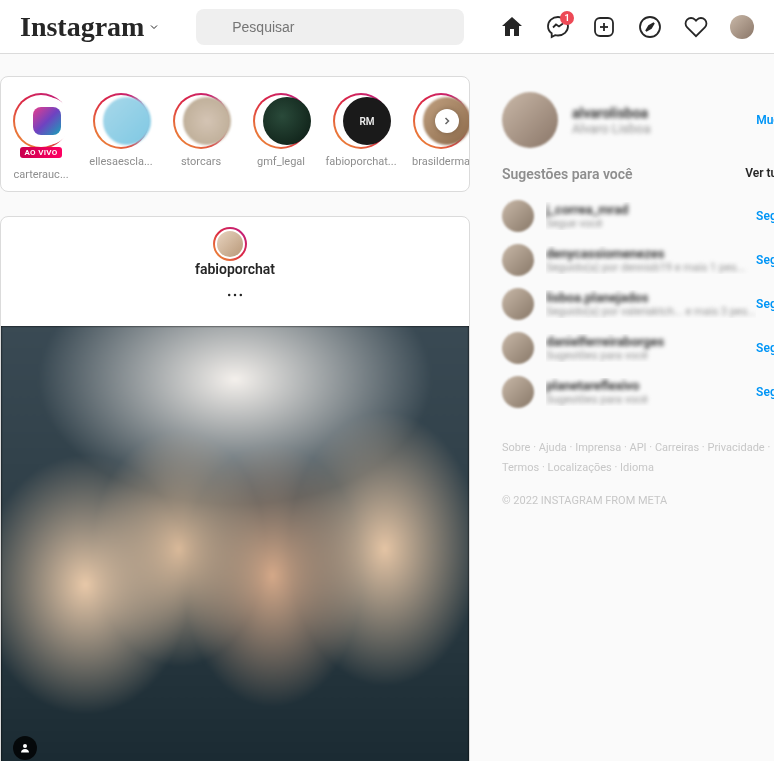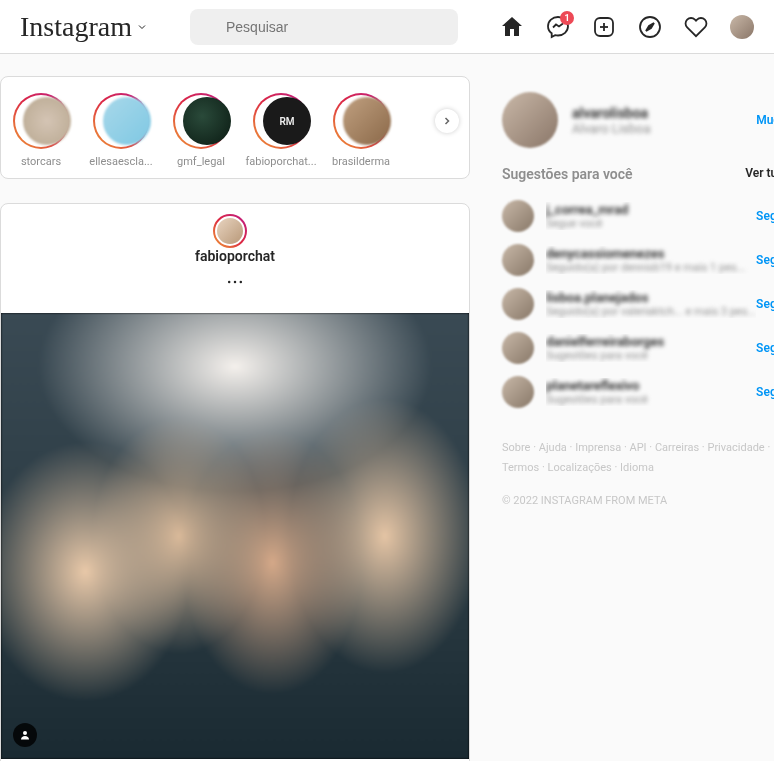--- a/index.html
+++ b/index.html
@@ -1,21 +1,21 @@
 <!DOCTYPE html>
 <html><head>
   <meta charset="utf-8">
   <style>
     * { margin: 0; padding: 0; box-sizing: border-box; }
     body { font-family: -apple-system, BlinkMacSystemFont, "Segoe UI", Roboto, Helvetica, Arial, sans-serif; background: #fafafa; color: #262626; font-size: 14px; }
     
     .topnav { background: #fff; border-bottom: 1px solid #dbdbdb; height: 54px; display: flex; align-items: center; padding: 0 20px; position: sticky; top: 0; z-index: 10; }
     .topnav-inner { width: 100%; max-width: 935px; margin: 0 auto; display: flex; align-items: center; justify-content: space-between; }
     .logo-wrap { display: flex; align-items: center; gap: 4px; }
-    .logo { font-family: 'Brush Script MT', cursive; font-size: 28px; font-weight: 400; }
+    .logo { font-family: 'Brush Script MT', cursive; font-size: 28px; font-weight: 700; }
     .logo-chevron { width: 12px; height: 12px; }
     .search-wrap { flex: 0 0 268px; }
     .search { background: #efefef; border: none; border-radius: 8px; height: 36px; width: 100%; padding: 0 16px 0 36px; font-size: 14px; color: #8e8e8e; position: relative; }
     .search-box { position: relative; }
     .search-icon { position: absolute; left: 12px; top: 50%; transform: translateY(-50%); color: #8e8e8e; }
     .nav-icons { display: flex; align-items: center; gap: 22px; }
     .nav-icon { width: 24px; height: 24px; cursor: pointer; display: flex; align-items: center; justify-content: center; position: relative; }
     .nav-icon svg { width: 24px; height: 24px; }
     .badge { position: absolute; top: -4px; right: -4px; background: #ed4956; color: #fff; border-radius: 50%; width: 14px; height: 14px; font-size: 9px; display: flex; align-items: center; justify-content: center; font-weight: bold; }
     .avatar-sm { width: 24px; height: 24px; border-radius: 50%; background: linear-gradient(135deg,#c9b8a8,#8a7668); cursor: pointer; }
@@ -143,32 +143,41 @@
     </div>
   </div>
 </nav>
 
 <div class="main">
   <div class="feed-col">
     <div class="stories-box">
       <div class="story">
         <div class="story-ring">
             <div class="story-ring-inner">
+              <div class="story-avatar s0"></div>
+            </div>
+          </div>
+        <span class="live-badge">AO VIVO</span>
+        <span class="story-label">carterauc...</span>
+      </div>
+      <div class="story">
+        <div class="story-ring">
+            <div class="story-ring-inner">
+              <div class="story-avatar s2"></div>
+            </div>
+          </div>
+        <span class="story-label">ellesaescla...</span>
+      </div>
+      <div class="story">
+        <div class="story-ring">
+            <div class="story-ring-inner">
               <div class="story-avatar s1"></div>
             </div>
           </div>
         <span class="story-label">storcars</span>
-      </div>
-      <div class="story">
-        <div class="story-ring">
-            <div class="story-ring-inner">
-              <div class="story-avatar s2"></div>
-            </div>
-          </div>
-        <span class="story-label">ellesaescla...</span>
       </div>
       <div class="story">
         <div class="story-ring">
             <div class="story-ring-inner">
               <div class="story-avatar s3"></div>
             </div>
           </div>
         <span class="story-label">gmf_legal</span>
       </div>
       <div class="story">

